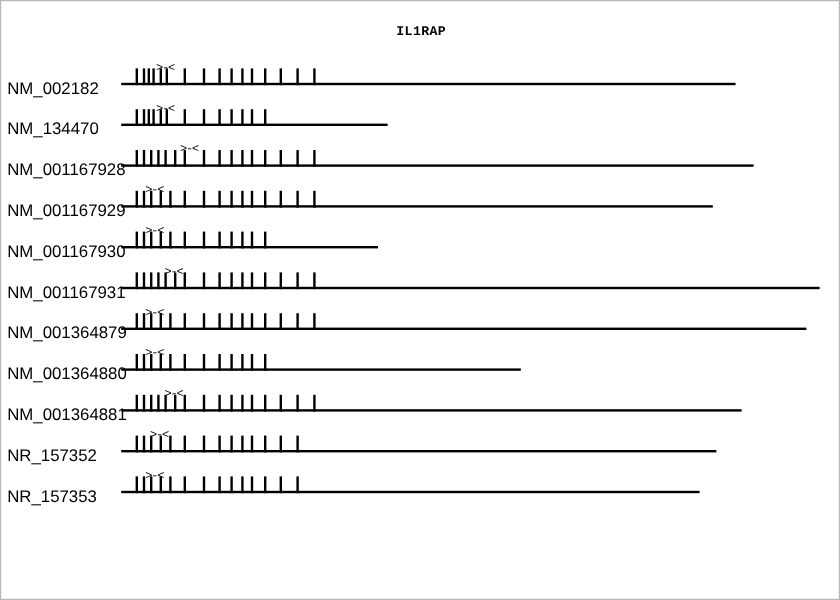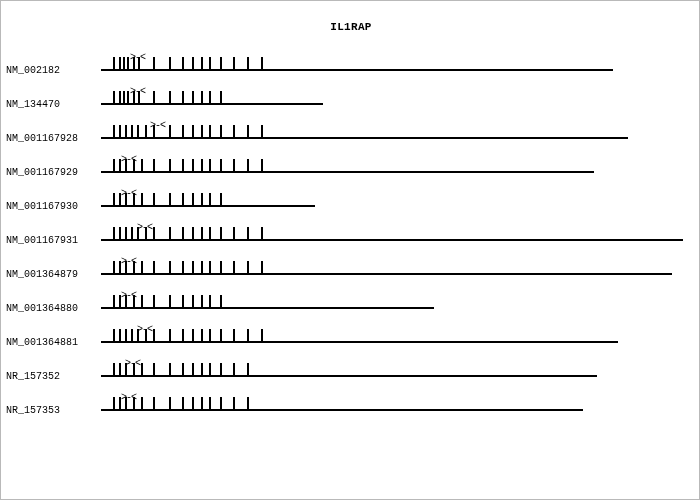--- a/index.html
+++ b/index.html
@@ -34,22 +34,22 @@
   .track {
     position: absolute;
     left: 0;
     width: 700px;
     height: 34px;
   }
   .track-label {
     position: absolute;
     left: 5px;
     top: 20px;
-    font-family: Liberation Mono, monospace;
-    font-size: 10px;
+    font-family: Liberation Sans, sans-serif;
+    font-size: 14px;
     color: #000000;
     white-space: nowrap;
   }
   .axis {
     position: absolute;
     height: 2px;
     background: #000000;
     top: 24px;
   }
   .exon {

